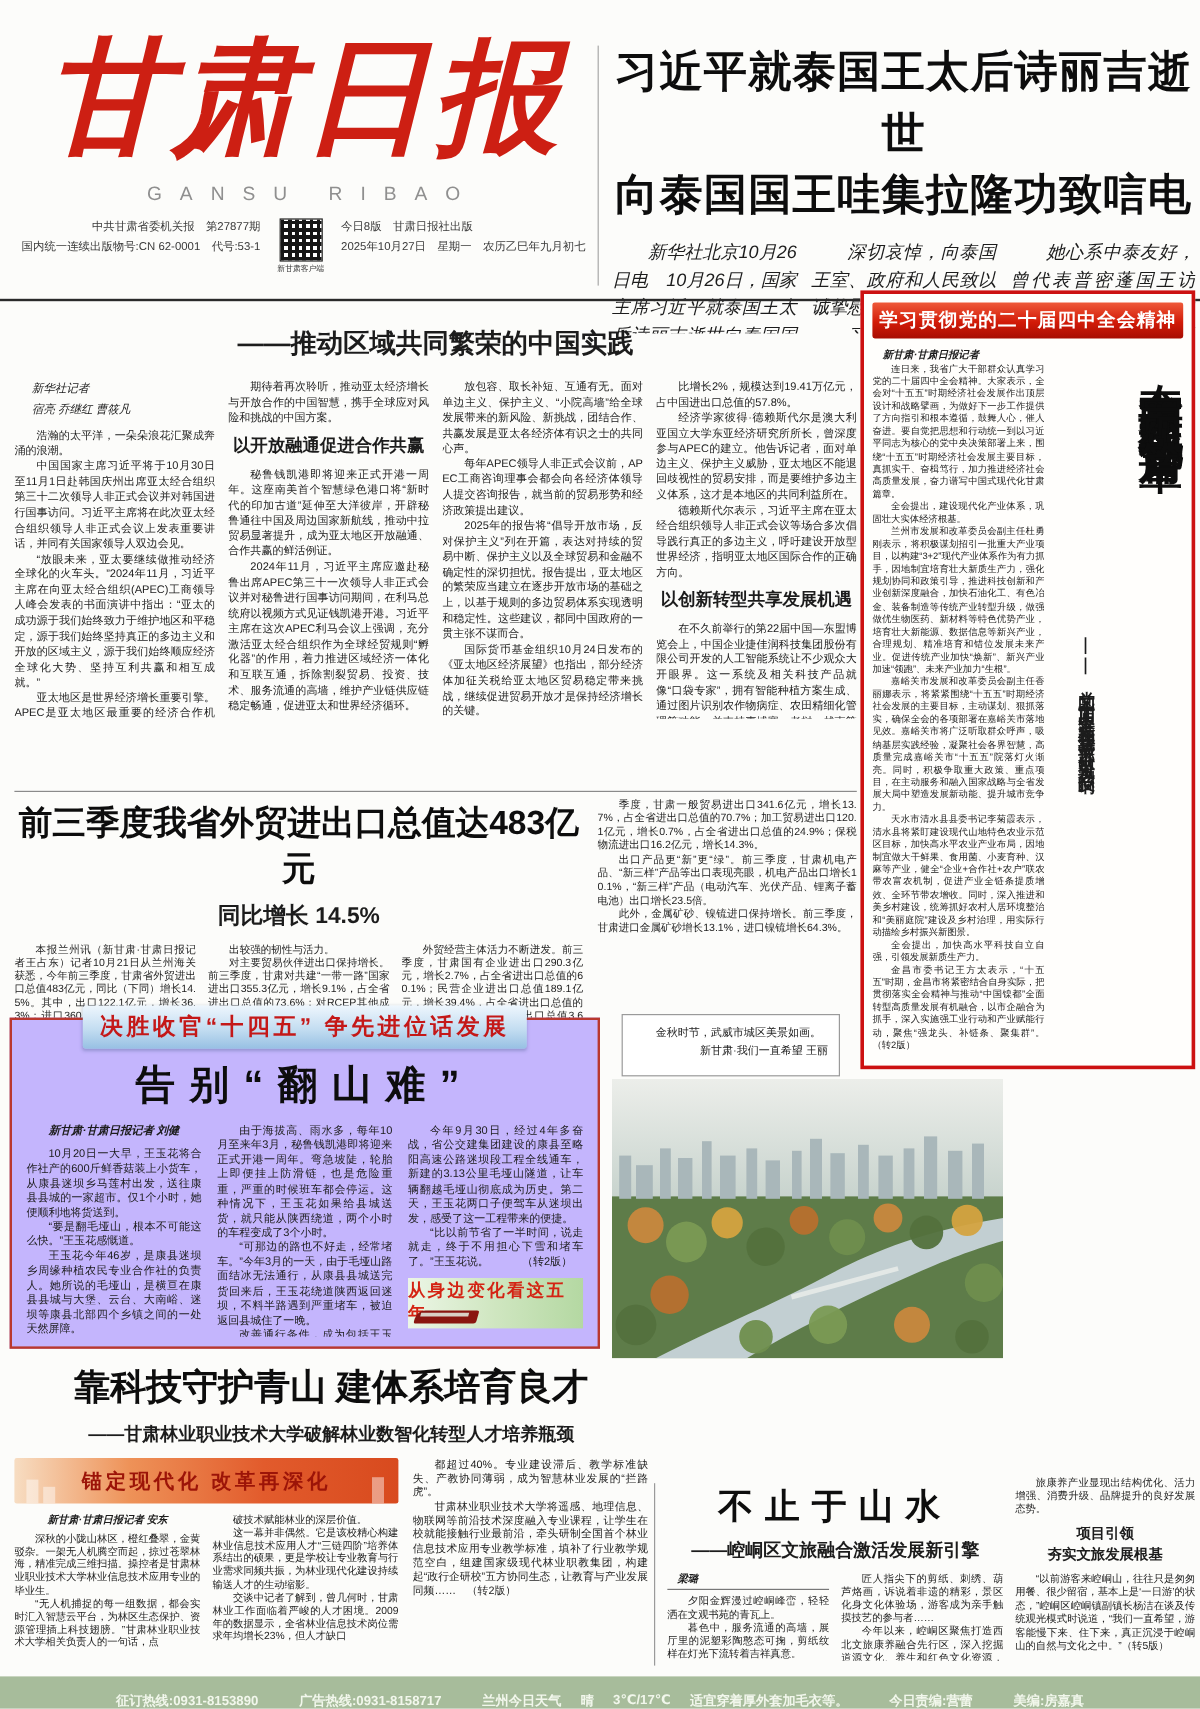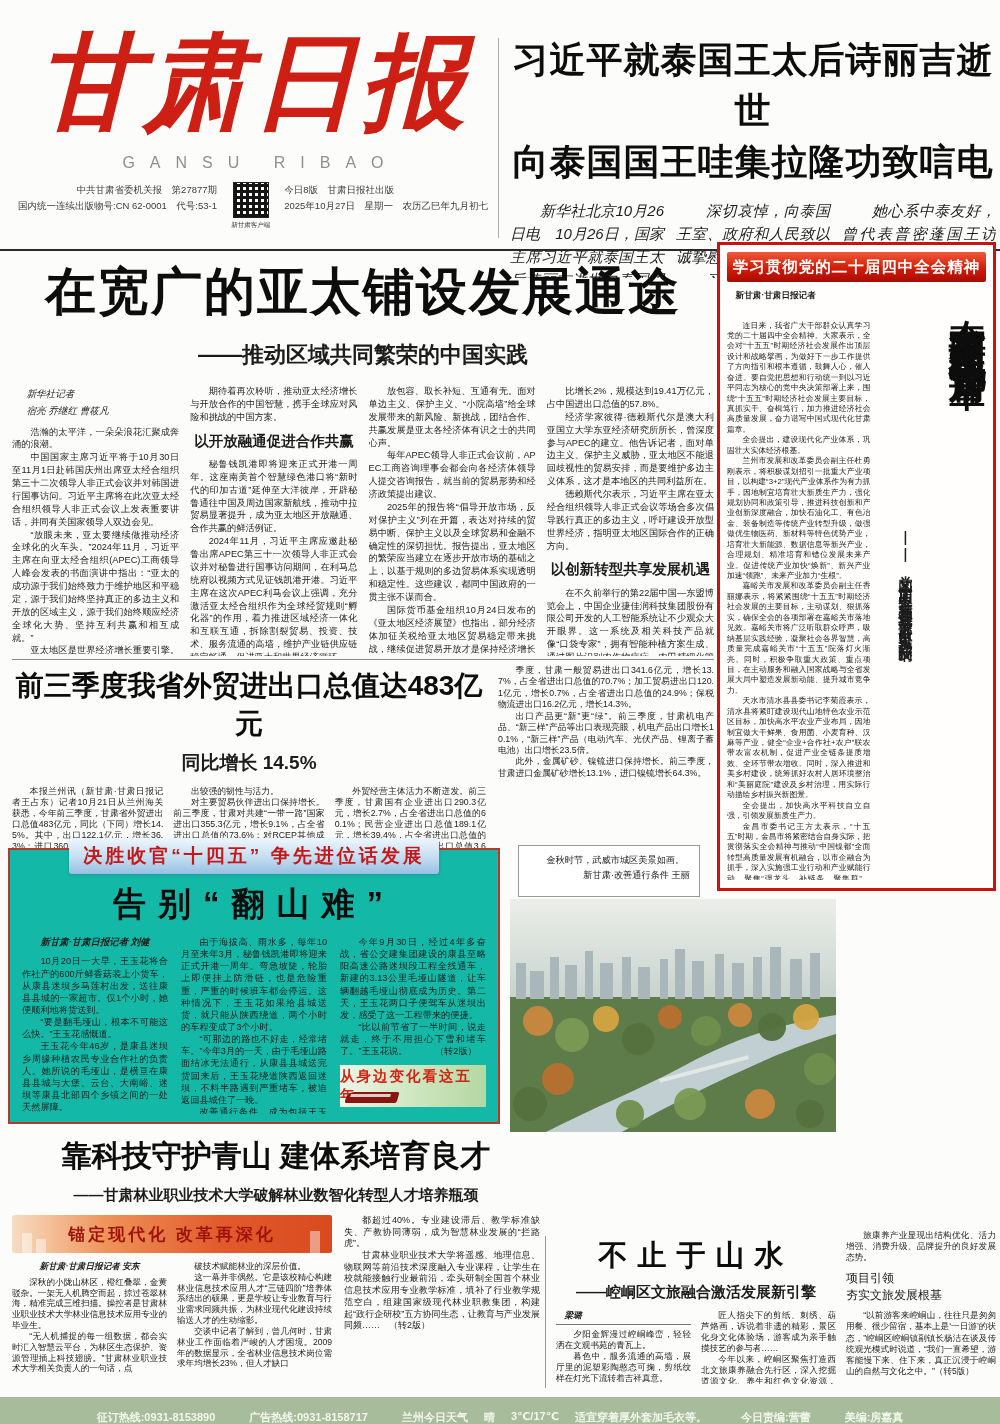--- a/index.html
+++ b/index.html
@@ -36,36 +36,36 @@
   .main-cols { display:flex; gap:11px; margin-top:15px; height:283px; overflow:hidden; }
   .mcol { flex:1; font-size:9.2px; line-height:1.4; overflow:hidden; }
   .byline-blk { margin-bottom:6px; padding-left:1.5em; line-height:1.8; font-size:9.6px; }
   .col-subhead { font-size:14.5px; font-weight:800; text-align:center; margin:7px 0; text-indent:0; }
 
   
   .redbox { position:absolute; left:717px; top:242px; width:279px; height:649px; border:3px solid #cc1111; background:#fffefc; padding:7px; }
   .redbox-banner { height:30px; background:linear-gradient(180deg,#ef5a3a 0%,#d21b08 55%,#a80c02 100%); color:#fff; font-size:15.5px; font-weight:900; display:flex; align-items:center; justify-content:center; letter-spacing:1px; border-radius:2px; }
   .redbox-content { display:flex; margin-top:8px; height:590px; overflow:hidden; }
   .redbox-body { width:152px; font-size:7.8px; line-height:1.34; overflow:hidden; }
-  .redbox-byline { font-size:8.6px; padding-left:1em; margin-bottom:19px; font-weight:600; text-indent:0; }
+  .redbox-byline { font-size:8.6px; padding-left:1em; margin-bottom:1px; font-style:italic; font-weight:600; text-indent:0; }
   .redbox-sub { writing-mode:vertical-rl; font-size:14px; font-weight:800; width:42px; letter-spacing:3px; margin-left:5px; text-align:center; }
   .redbox-head { writing-mode:vertical-rl; font-size:37px; font-weight:900; width:72px; letter-spacing:4px; line-height:1.05; margin-left:3px; color:#0d0d0d; }
 
   
   .hr-main-trade { position:absolute; left:12px; top:659px; width:702px; height:1px; background:#8a8a8a; }
   .trade { position:absolute; left:12px; top:665px; width:702px; height:172px; }
   .trade-left { position:absolute; left:0; top:2px; width:474px; }
   .trade-head { font-size:28px; font-weight:900; text-align:center; color:#0d0d0d; }
   .trade-sub { font-size:19px; font-weight:600; text-align:center; margin-top:7px; }
   .trade-cols { display:flex; gap:10px; margin-top:10px; height:88px; overflow:hidden; }
   .trade-cols .tc { flex:1; font-size:8.8px; line-height:1.24; overflow:hidden; }
   .trade-col4 { position:absolute; right:0; top:0; width:216px; height:170px; font-size:8.8px; line-height:1.3; overflow:hidden; }
 
   
-  .gaobie { position:absolute; left:8px; top:848px; width:492px; height:276px; border:2px solid #b9382e; padding:4px 12px 8px; background:#14b8a6; }
+  .gaobie { position:absolute; left:8px; top:848px; width:492px; height:276px; border:2px solid #b9382e; padding:4px 12px 8px; background:#c4b5fd; }
   .gaobie-banner { width:370px; margin:-16px auto 0; height:36px; background:linear-gradient(180deg,#eef6fd 0%,#c3ddf1 55%,#97c0e3 100%); color:#c41818; font-weight:900; font-size:19px; display:flex; align-items:center; justify-content:center; letter-spacing:3px; border-radius:3px; box-shadow:0 1px 3px rgba(40,70,110,.3); }
   .gaobie-head { font-size:33px; font-weight:900; text-align:center; letter-spacing:12px; margin-top:8px; color:#0d0d0d; }
   .gaobie-cols { display:flex; gap:13px; margin-top:9px; height:178px; overflow:hidden; }
   .gcol { flex:1; font-size:9.2px; line-height:1.32; overflow:hidden; }
   .gcol .byline-c { text-align:center; font-style:italic; font-weight:600; font-size:9.4px; margin-bottom:7px; text-indent:0; }
   .green-banner { margin-top:8px; height:42px; background:linear-gradient(90deg,#ecf6e6 0%,#cfe6c0 50%,#b4d8a2 100%); display:flex; align-items:center; justify-content:center; color:#d42313; font-weight:900; font-size:14.5px; letter-spacing:2px; position:relative; overflow:hidden; }
   .train-shape { position:absolute; left:6px; bottom:4px; width:52px; height:11px; background:#8a1510; border-radius:7px 2px 2px 2px; transform:skewX(-16deg); }
   .train-shape:after { content:""; position:absolute; left:4px; top:2px; width:40px; height:3px; background:#d8cfc5; }
 
   
@@ -89,21 +89,21 @@
   
   .vdivider { position:absolute; left:545px; top:1236px; width:1px; height:152px; background:#9a9a9a; }
   .shanshui { position:absolute; left:556px; top:1228px; width:440px; height:164px; }
   .ss-left { position:absolute; left:0; top:8px; width:280px; }
   .ss-head { font-size:29px; font-weight:900; text-align:center; letter-spacing:10px; color:#0d0d0d; }
   .ss-sub { font-size:15px; font-weight:800; text-align:center; margin-top:7px; }
   .ss-cols { display:flex; gap:10px; margin-top:8px; height:74px; overflow:hidden; }
   .ss-cols .sscol { flex:1; font-size:8.6px; line-height:1.28; overflow:hidden; }
   .ss-byline { text-align:left; padding-left:1em; font-style:italic; font-weight:600; border-bottom:1px solid #777; padding-bottom:3px; margin-bottom:4px; text-indent:0; }
   .ss-col3 { position:absolute; right:0; top:2px; width:150px; height:160px; font-size:8.6px; line-height:1.3; overflow:hidden; }
-  .ss-subhead { text-align:left; font-weight:400; font-size:12px; line-height:1.45; margin:6px 0; text-indent:0; }
+  .ss-subhead { text-align:center; font-weight:700; font-size:12px; line-height:1.45; margin:6px 0; text-indent:0; }
 
   
   .footer { position:absolute; left:0; top:1397px; width:1000px; height:41px; background:#a7bc9b; display:flex; align-items:center; justify-content:center; gap:34px; font-size:11px; color:#f2f7ec; font-weight:600; white-space:nowrap; }
   .footer .witem { display:inline-flex; gap:16px; }
 </style>
 </head>
 <body>
 
 <div class="page">
 
@@ -141,21 +141,20 @@
         </div>
       <div class="tcol para-list">
           <p>她心系中泰友好，曾代表普密蓬国王访华，为弘扬“中泰一家亲”特殊情谊作出重要贡献。我们将永远缅怀她。</p>
         </div>
     </div>
   </div>
 
   <div class="header-rule"></div>
 
   <div class="main-art">
-    <div class="main-head">在宽广的亚太铺设发展通途</div>
     <div class="main-sub">——推动区域共同繁荣的中国实践</div>
     <div class="main-cols">
       <div class="mcol">
         <div class="byline-blk kai">
           <div>新华社记者</div>
           <div>宿亮 乔继红 曹筱凡</div>
         </div>
         <div class="para-list">
             <p>浩瀚的太平洋，一朵朵浪花汇聚成奔涌的浪潮。</p>
             <p>中国国家主席习近平将于10月30日至11月1日赴韩国庆州出席亚太经合组织第三十二次领导人非正式会议并对韩国进行国事访问。习近平主席将在此次亚太经合组织领导人非正式会议上发表重要讲话，并同有关国家领导人双边会见。</p>
@@ -267,21 +266,21 @@
           <div class="train-shape"></div>
           <span>从身边变化看这五年</span>
         </div>
       </div>
     </div>
   </div>
 
   <div class="photo-block">
     <div class="photo-caption">
       <div class="jp">金秋时节，武威市城区美景如画。</div>
-      <div class="credit">新甘肃·改善通行条件 王丽</div>
+      <div class="credit">新甘肃·我们一直希望 王丽</div>
     </div>
     <div class="photo-frame">
       <svg width="326" height="233" viewBox="0 0 326 233">
         <defs>
           <linearGradient id="sky" x1="0" y1="0" x2="0" y2="1">
             <stop offset="0" stop-color="#eceeea"></stop>
               <stop offset="1" stop-color="#c6d2cc"></stop>
           </linearGradient>
         </defs>
         <rect width="326" height="104" fill="url(#sky)"></rect>

